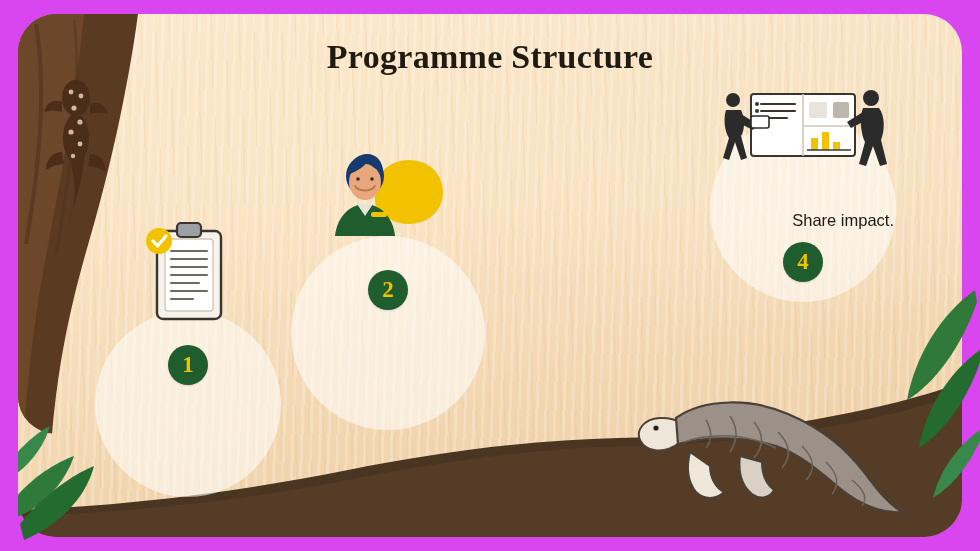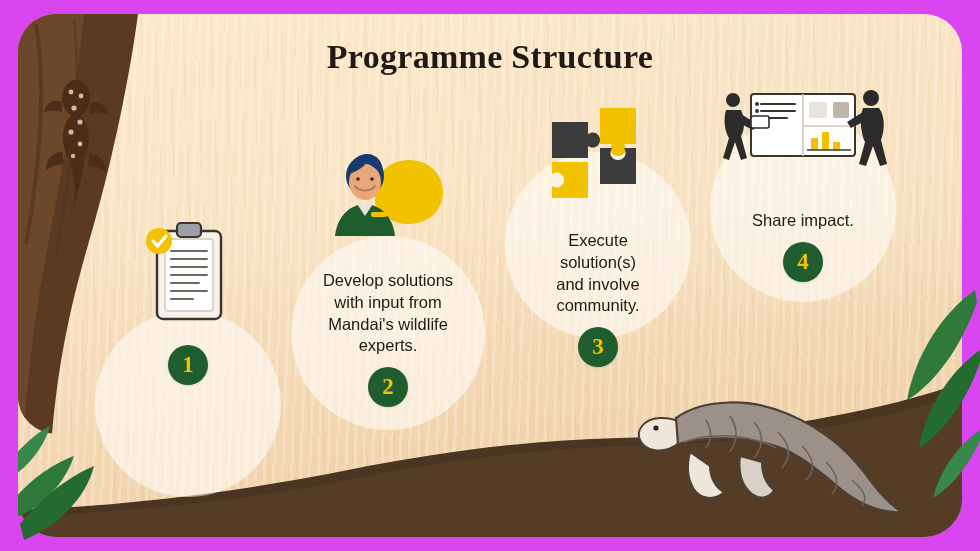--- a/index.html
+++ b/index.html
@@ -63,21 +63,21 @@
     font-weight: bold;
     font-size: 34px;
     letter-spacing: .3px;
     color: #201a12;
   }
 
   
   .step {
     position: absolute;
     width: 206px;
-    text-align: center;
+    text-align: right;
   }
   .blob {
     position: absolute;
     border-radius: 50%;
     background: rgba(255,255,255,0.55);
     filter: blur(0.3px);
     z-index: 0;
   }
   .step .inner {
     position: relative;
@@ -257,50 +257,24 @@
           <path d="M36,34 C36,20 46,14 54,14 C64,14 70,22 70,32
                    C64,30 58,26 54,22 C50,28 42,32 36,34 Z" fill="#173b6e"></path>
           <path d="M42,46 C46,52 58,52 62,46" fill="none" stroke="#b5754f" stroke-width="1.8" stroke-linecap="round"></path>
           <circle cx="45" cy="39" r="1.8" fill="#3a2b20"></circle>
           <circle cx="59" cy="39" r="1.8" fill="#3a2b20"></circle>
           <path d="M22,96 C24,76 38,64 52,64 C66,64 80,76 82,96 Z" fill="#1f5c2e"></path>
           <path d="M44,64 L52,76 L60,64 Z" fill="#e8e3da"></path>
           <rect x="58" y="72" width="16" height="5" rx="2" fill="#f2c200"></rect>
         </svg>
       </div>
-      <div class="step-text">Develop solutions
-with input from
-Mandai's wildlife
-experts.</div>
       <div class="badge">2</div>
     </div>
   </div>
 
-  <div class="step" id="step-3">
-    <div class="blob"></div>
-    <div class="inner">
-      <div class="step-icon">
-        <svg width="120" height="120" viewBox="0 0 120 120">
-          <path d="M14,22 L50,22 L50,34 C56,30 62,34 62,40 C62,46 56,50 50,46
-                   L50,58 L14,58 Z" fill="#3c3c3c"></path>
-          <path d="M62,8 L98,8 L98,44 L86,44 C90,50 86,56 80,56
-                   C74,56 70,50 74,44 L62,44 Z" fill="#f2c200"></path>
-          <path d="M14,62 L50,62 L50,98 L14,98 L14,86 C20,90 26,86 26,80
-                   C26,74 20,70 14,74 Z" fill="#f2c200"></path>
-          <path d="M62,48 L74,48 C70,54 74,60 80,60 C86,60 90,54 86,48
-                   L98,48 L98,84 L62,84 Z" fill="#3c3c3c"></path>
-        </svg>
-      </div>
-      <div class="step-text">Execute
-solution(s)
-and involve
-community.</div>
-      <div class="badge">3</div>
-    </div>
-  </div>
 
   <div class="step" id="step-4">
     <div class="blob"></div>
     <div class="inner">
       <div class="step-icon">
         <svg width="180" height="120" viewBox="0 0 180 120">
           <rect x="38" y="14" width="104" height="62" rx="3" fill="#ffffff" stroke="#3a342c" stroke-width="2"></rect>
           <line x1="90" y1="14" x2="90" y2="76" stroke="#cfc7ba" stroke-width="1.6"></line>
           <line x1="90" y1="46" x2="142" y2="46" stroke="#cfc7ba" stroke-width="1.6"></line>
           <g stroke="#3a342c" stroke-width="2" stroke-linecap="round">

